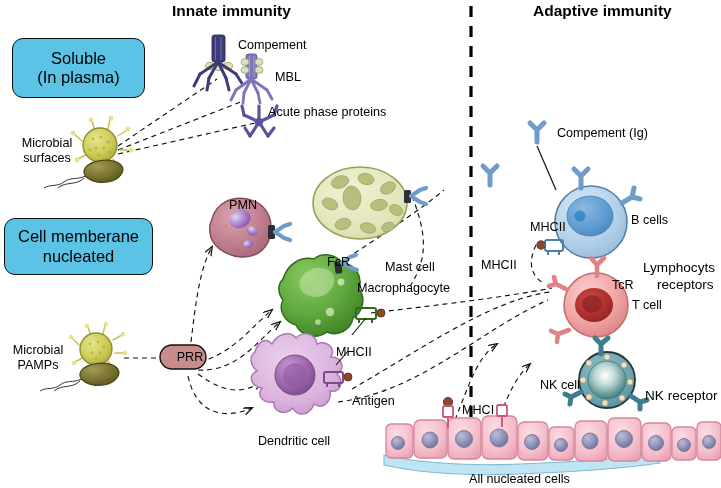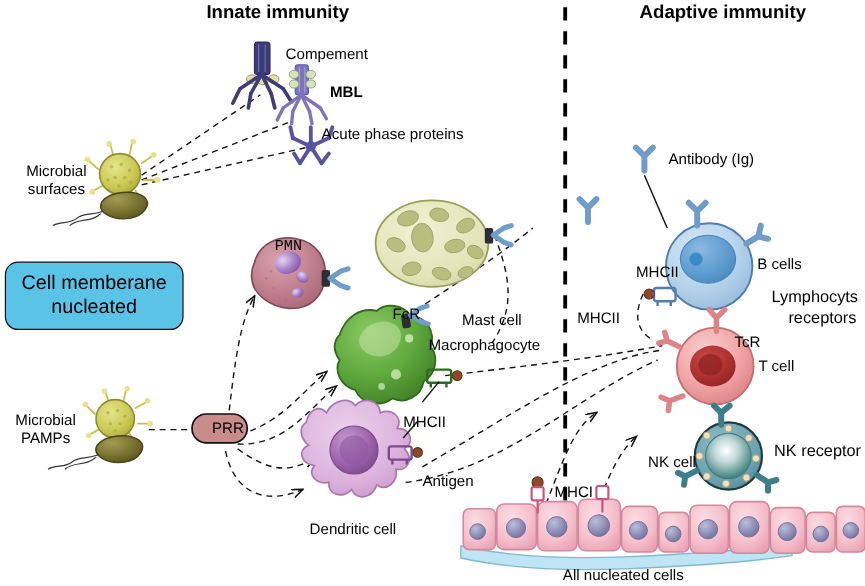--- a/index.html
+++ b/index.html
@@ -13,21 +13,21 @@
   #stage{position:absolute;left:0;top:0;width:721px;height:488px;}
   #svgroot{position:absolute;left:0;top:0;width:721px;height:488px;}
   .lbl{position:absolute;font-family:"Liberation Sans",sans-serif;color:#000;white-space:nowrap;line-height:1.12;}
   .title{font-weight:bold;font-size:15.5px;}
   .catbox{
     position:absolute;background:#5BC3E6;border:1.6px solid #111;border-radius:11px;
     display:flex;align-items:center;justify-content:center;text-align:center;
     font-size:16.5px;color:#000;line-height:1.16;
   }
   .t13{font-size:12.6px;}
-  .t14{font-size:13.6px;}
+  .t14{font-size:13.6px;margin-top:20px;}
   .ctr{text-align:center;}
 </style>
 </head>
 <body>
 
 <div id="stage">
 
 <svg id="svgroot" viewBox="0 0 721 488">
   <defs>
     <radialGradient id="gPMN" cx="38%" cy="32%" r="78%">
@@ -444,49 +444,55 @@
     <g>
       <rect x="497" y="405" width="10" height="11" rx="1.6" fill="#fff" stroke="#C8567C" stroke-width="1.8"></rect>
       <line x1="502" y1="416" x2="502" y2="427" stroke="#C8567C" stroke-width="1.8"></line>
     </g>
   </g>
 </svg>
 
 <div class="lbl title" style="left:533px;top:2px;">Adaptive immunity</div>
 <div class="lbl title" style="left:172px;top:2px;">Innate immunity</div>
 
+<div class="catbox" style="left:12px;top:38px;width:131px;height:58px;">
+  <div>
+    <span>Soluble</span><br>
+    <span>(In plasma)</span>
+  </div>
+</div>
 
 <div class="catbox" style="left:4px;top:218px;width:147px;height:55px;">
   <div>
     <span>Cell memberane</span><br>
     <span>nucleated</span>
   </div>
 </div>
 
 <div class="lbl t13" style="left:238px;top:38px;">Compement</div>
-<div class="lbl t13" style="left:275px;top:70px;font-weight:bold;">MBL</div>
+<div class="lbl t13" style="left:275px;top:70px;">MBL</div>
 <div class="lbl t13" style="left:268px;top:105px;">Acute phase proteins</div>
 
 <div class="lbl t13 ctr" style="left:12px;top:136px;width:70px;">Microbial</div>
 <div class="lbl t13 ctr" style="left:12px;top:151px;width:70px;">surfaces</div>
 
 <div class="lbl t13 ctr" style="left:4px;top:343px;width:68px;">Microbial</div>
 <div class="lbl t13 ctr" style="left:4px;top:358px;width:68px;">PAMPs</div>
 
 <div class="lbl t13 ctr" style="left:160px;top:350px;width:60px;">PRR</div>
 
-<div class="lbl t13" style="left:229px;top:198px;font-family:Liberation Mono, monospace;">PMN</div>
+<div class="lbl t13" style="left:229px;top:198px;">PMN</div>
 <div class="lbl t13" style="left:385px;top:224px;margin-top:36px;">Mast cell</div>
 <div class="lbl t13" style="left:327px;top:255px;">FcR</div>
 <div class="lbl t13" style="left:357px;top:281px;">Macrophagocyte</div>
 <div class="lbl t13" style="left:336px;top:345px;">MHCII</div>
 <div class="lbl t13" style="left:352px;top:394px;">Antigen</div>
 <div class="lbl t13" style="left:258px;top:434px;">Dendritic cell</div>
 
-<div class="lbl t13" style="left:557px;top:126px;">Antibody (Ig)</div>
+<div class="lbl t13" style="left:557px;top:126px;">Compement (Ig)</div>
 <div class="lbl t13" style="left:530px;top:220px;">MHCII</div>
 <div class="lbl t13" style="left:631px;top:213px;">B cells</div>
 <div class="lbl t14" style="left:643px;top:240px;">Lymphocyts</div>
 <div class="lbl t14" style="left:657px;top:257px;">receptors</div>
 <div class="lbl t13" style="left:612px;top:278px;">TcR</div>
 <div class="lbl t13" style="left:632px;top:298px;">T cell</div>
 <div class="lbl t13" style="left:540px;top:378px;">NK cell</div>
 <div class="lbl t14" style="left:645px;top:368px;">NK receptor</div>
 <div class="lbl t13" style="left:481px;top:258px;">MHCII</div>
 

